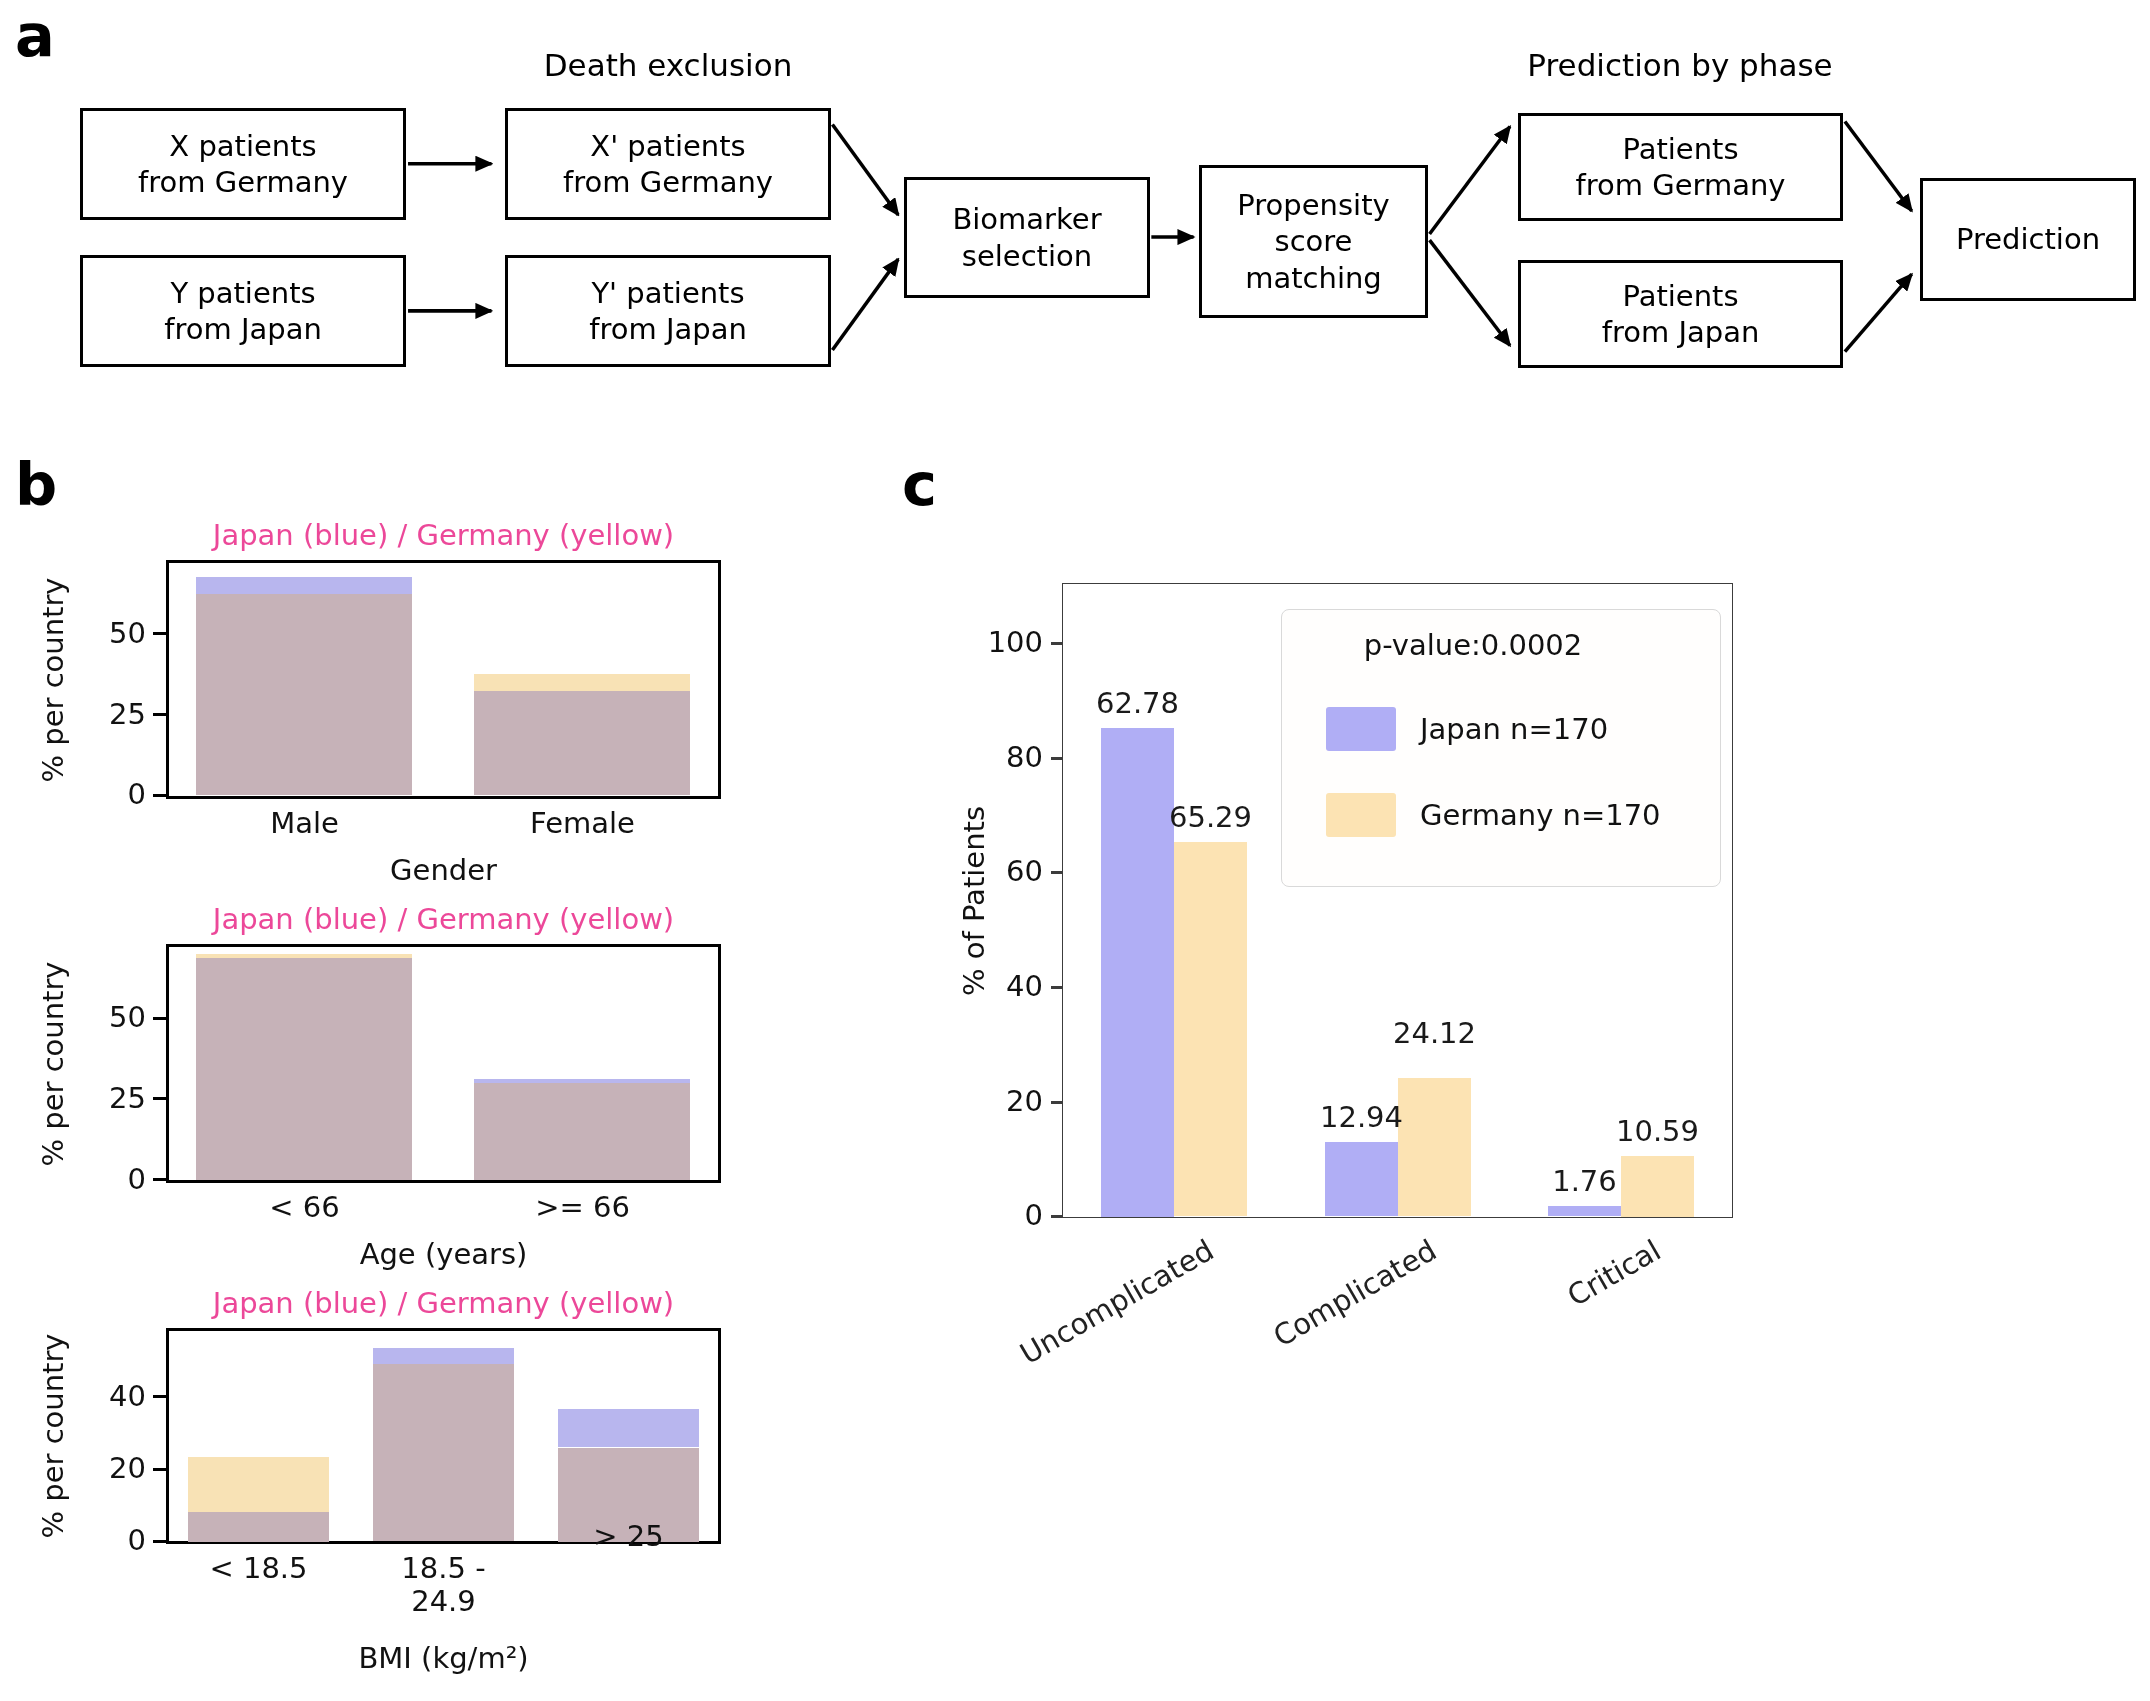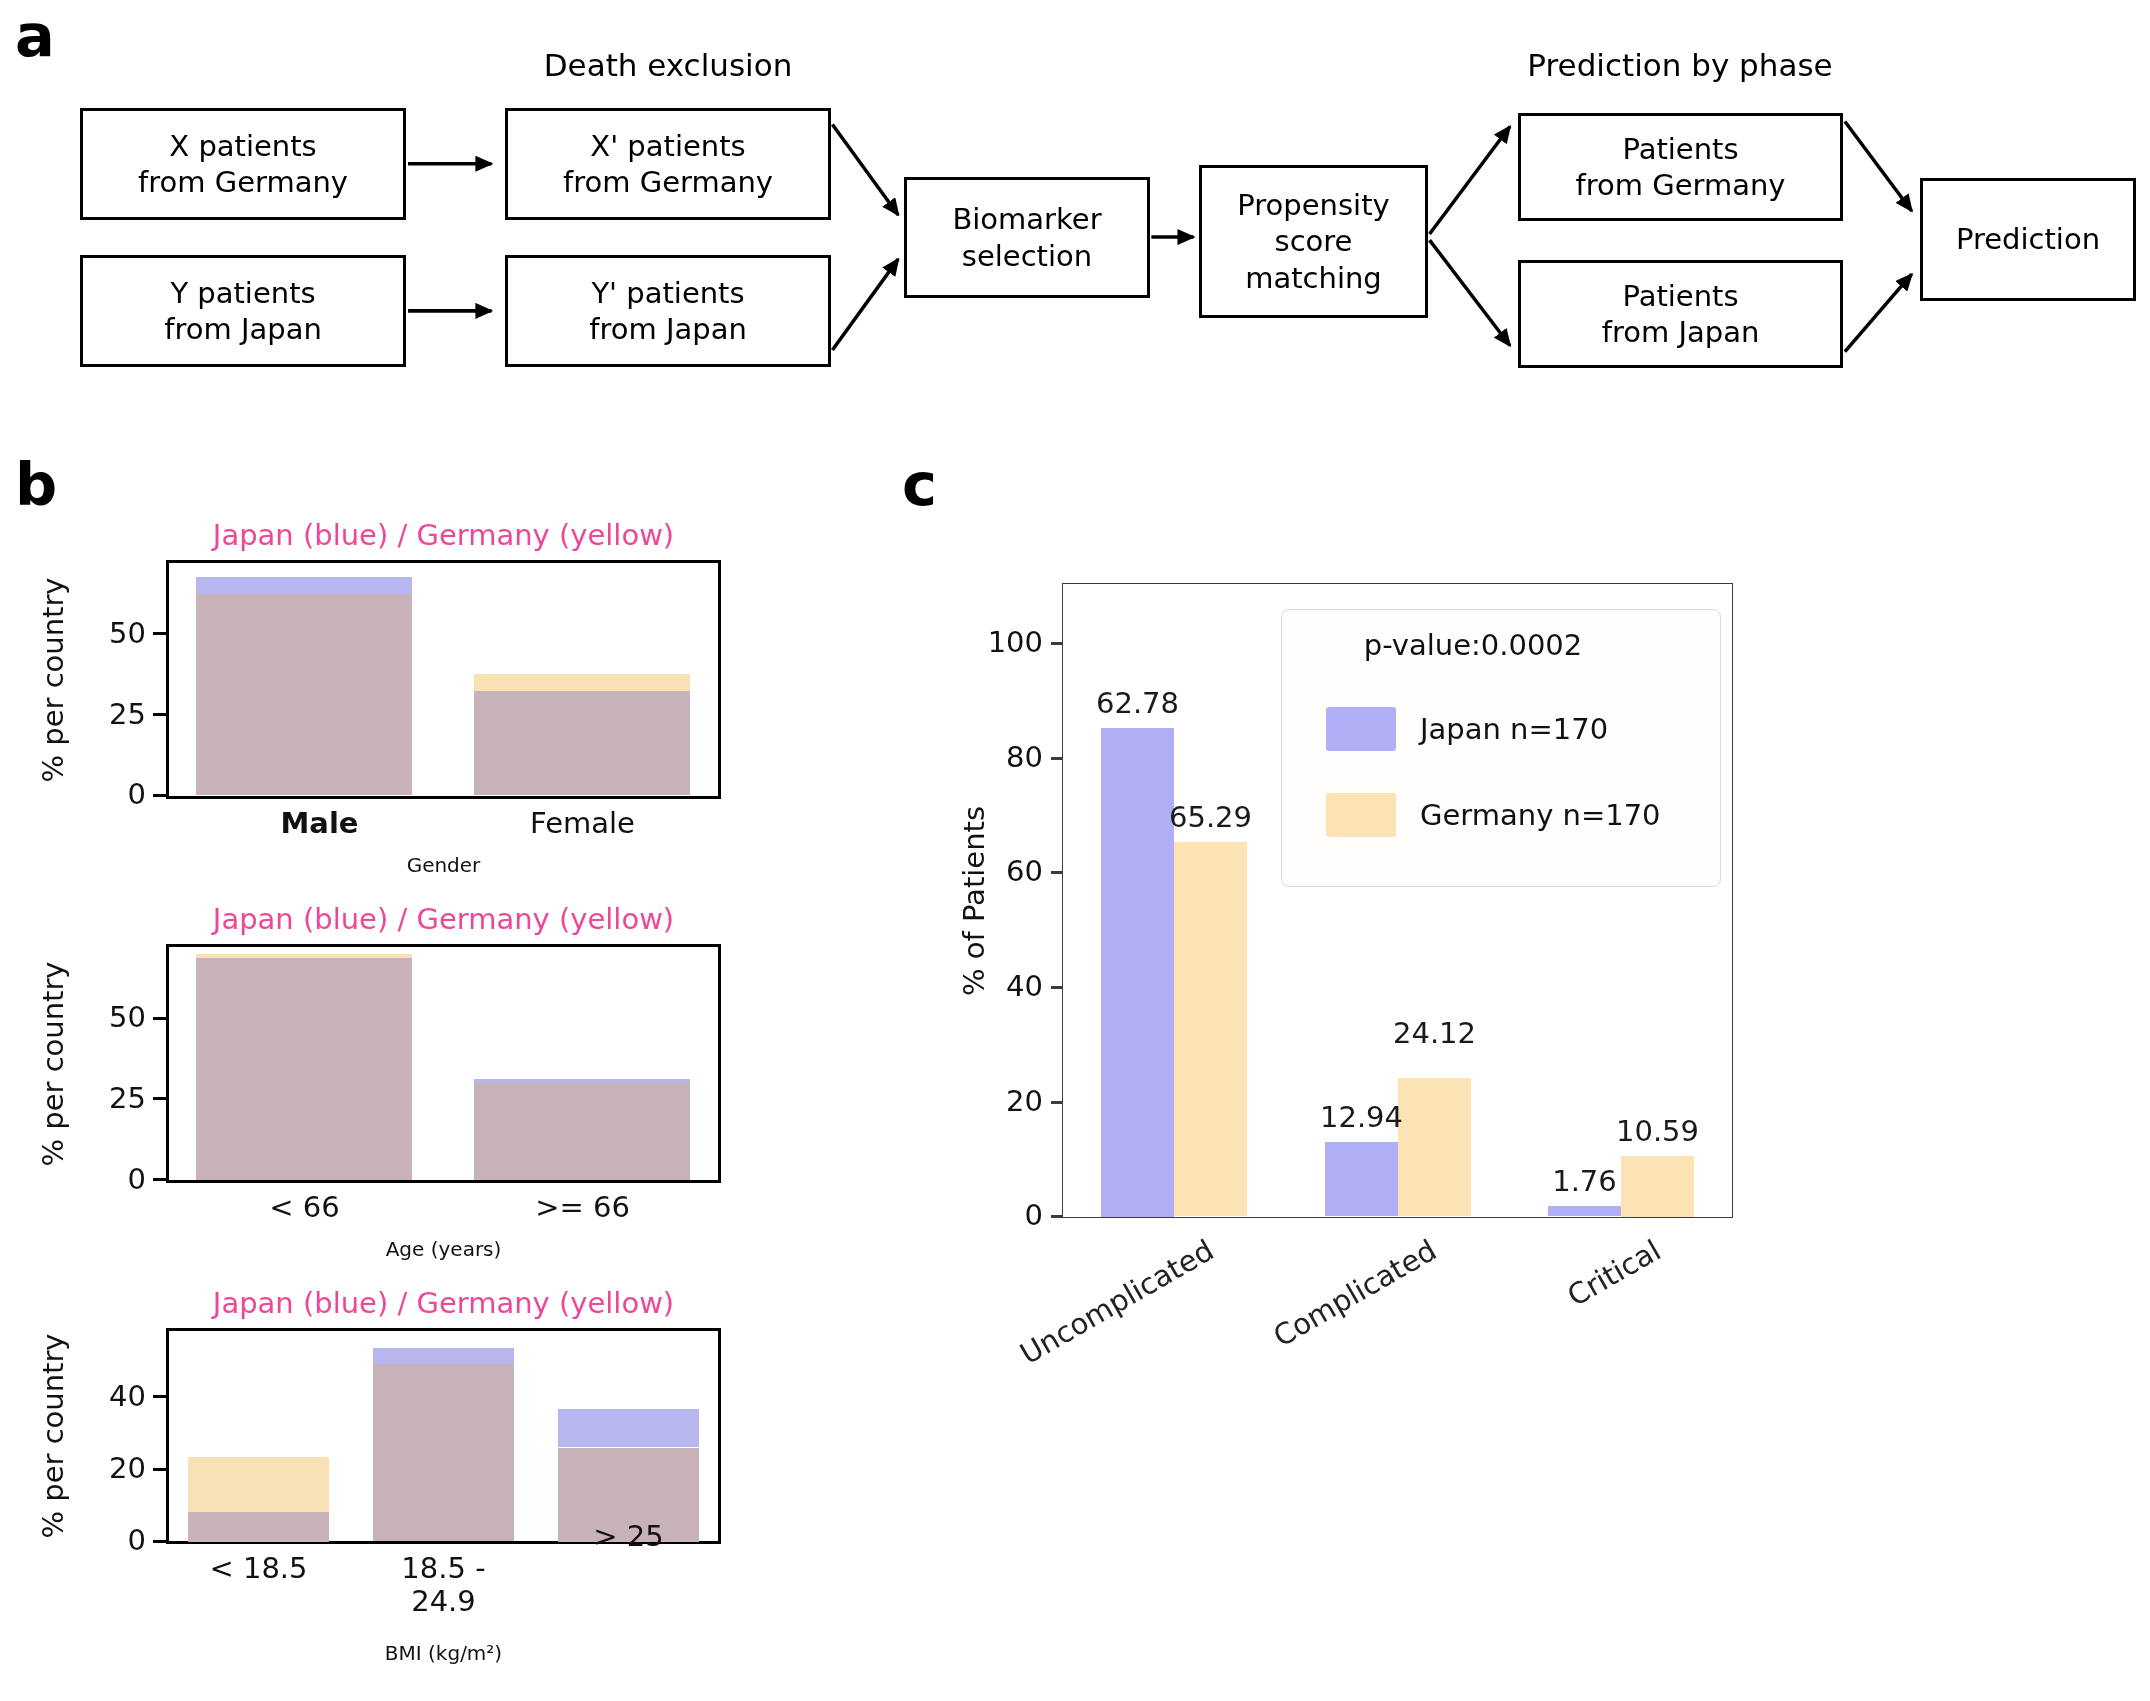--- a/index.html
+++ b/index.html
@@ -13,21 +13,21 @@
   .ctitle{position:absolute;font-size:29px;color:#ec4899;text-align:center;white-space:nowrap;}
   .plotB{position:absolute;border:3px solid #000;box-sizing:border-box;background:transparent;}
   .plotC{position:absolute;border:1.5px solid #3c3c3c;box-sizing:border-box;background:transparent;}
   .yticklab{position:absolute;font-size:29px;color:#111;text-align:right;line-height:1.3;}
   .ytm-b{position:absolute;background:#000;}
   .ytm-c{position:absolute;background:#3c3c3c;}
   .ylwrap{position:absolute;display:flex;align-items:center;justify-content:center;}
   .vtext{transform:rotate(-90deg);white-space:nowrap;font-size:29px;color:#111;}
   .bar{position:absolute;}
   .xticklab{position:absolute;font-size:29px;color:#111;text-align:center;white-space:pre-line;line-height:1.15;}
-  .xlabel{position:absolute;font-size:20px;color:#111;text-align:center;}
+  .xlabel{position:absolute;font-size:29px;color:#111;text-align:center;}
   .vallab{position:absolute;font-size:29px;color:#1a1a1a;text-align:center;white-space:nowrap;}
   .xrot{position:absolute;font-size:29px;color:#222;transform:rotate(-30deg);transform-origin:100% 0;white-space:nowrap;}
   .legendbox{position:absolute;border:1.5px solid #d9d9d9;border-radius:8px;background:#fffefd;}
   .legendtitle{position:absolute;font-size:29px;color:#111;text-align:center;}
   .legtext{position:absolute;font-size:29px;color:#111;white-space:nowrap;}
   .swatch{position:absolute;border-radius:3px;}
 </style>
 </head>
 <body>
 
@@ -85,21 +85,21 @@
       <div class="yticklab" style="left: -5px; top: 776px; width: 151px;">0</div>
       <div class="ytm-b" style="left: 153px; top: 713px; width: 13px; height: 3px;"></div>
       <div class="yticklab" style="left: -5px; top: 696px; width: 151px;">25</div>
       <div class="ytm-b" style="left: 153px; top: 632px; width: 13px; height: 3px;"></div>
       <div class="yticklab" style="left: -5px; top: 615px; width: 151px;">50</div>
       <div class="ylwrap" style="left: 33px; top: 560px; width: 40px; height: 239px;">
         <span class="vtext">% per country</span>
       </div>
       <div class="bar" style="left: 196px; top: 577px; width: 216px; height: 16.6px; background: rgb(184, 182, 238);"></div>
       <div class="bar" style="left: 196px; top: 594px; width: 216px; height: 201px; background: rgb(198, 178, 184);"></div>
-      <div class="xticklab" style="left: 204px; top: 807px; width: 231px; font-weight: bold;">Male</div>
+      <div class="xticklab" style="left: 189px; top: 807px; width: 231px;">Male</div>
       <div class="bar" style="left: 474px; top: 674px; width: 216px; height: 16.6px; background: rgb(248, 226, 181);"></div>
       <div class="bar" style="left: 474px; top: 691px; width: 216px; height: 104px; background: rgb(198, 178, 184);"></div>
       <div class="xticklab" style="left: 467px; top: 807px; width: 231px;">Female</div>
       <div class="xlabel" style="left: 166px; top: 853px; width: 555px;">Gender</div>
       <div class="ctitle" style="left: 136px; top: 902px; width: 615px;">Japan (blue) / Germany (yellow)</div>
       <div class="plotB" style="left: 166px; top: 944px; width: 555px; height: 239px;"></div>
       <div class="ytm-b" style="left: 153px; top: 1178px; width: 13px; height: 3px;"></div>
       <div class="yticklab" style="left: -5px; top: 1161px; width: 151px;">0</div>
       <div class="ytm-b" style="left: 153px; top: 1097px; width: 13px; height: 3px;"></div>
       <div class="yticklab" style="left: -5px; top: 1080px; width: 151px;">25</div>

